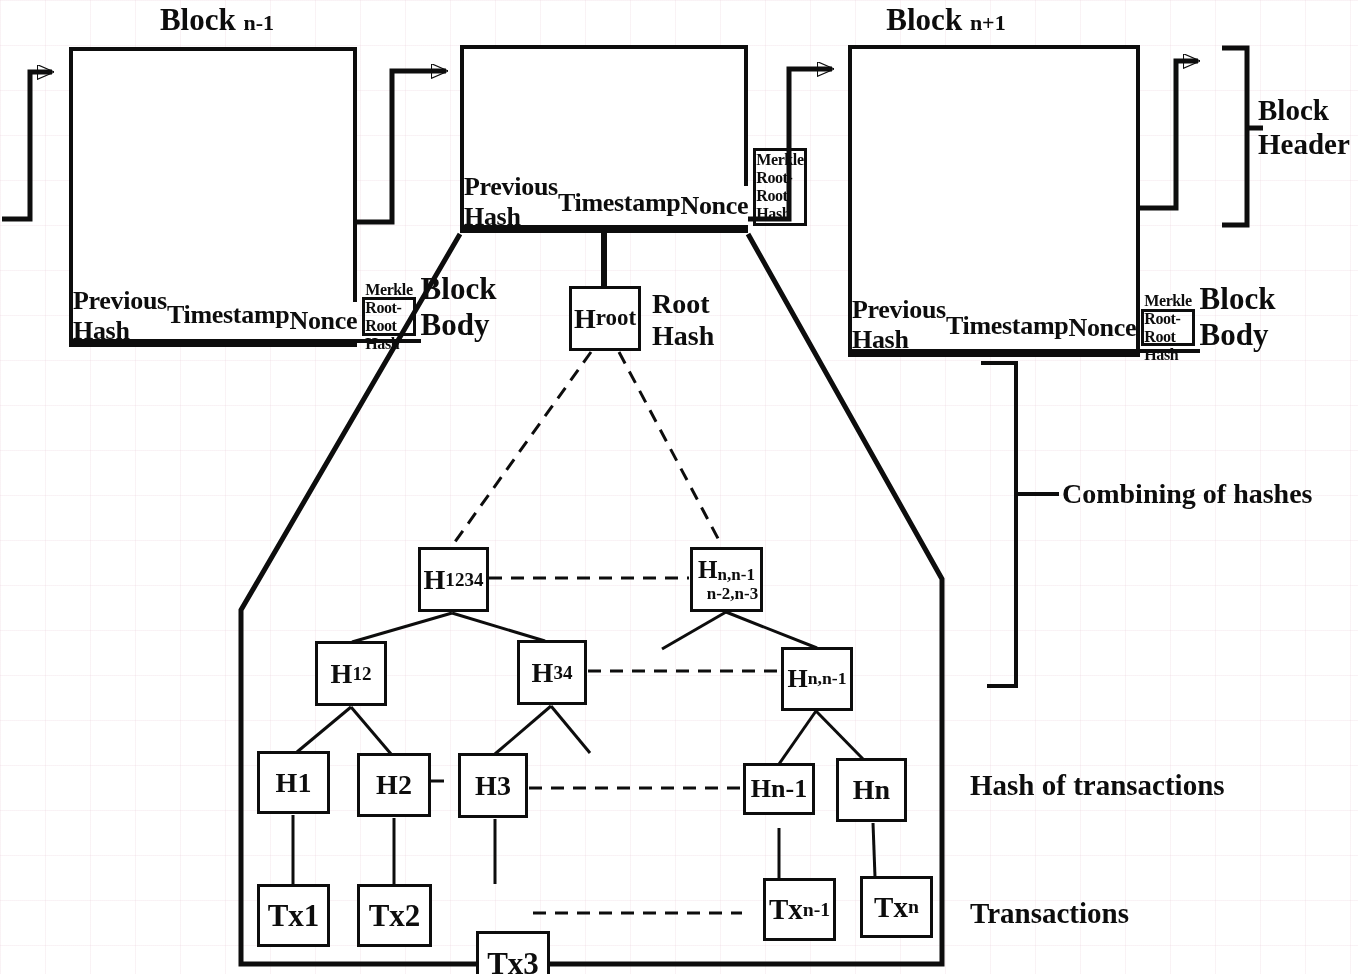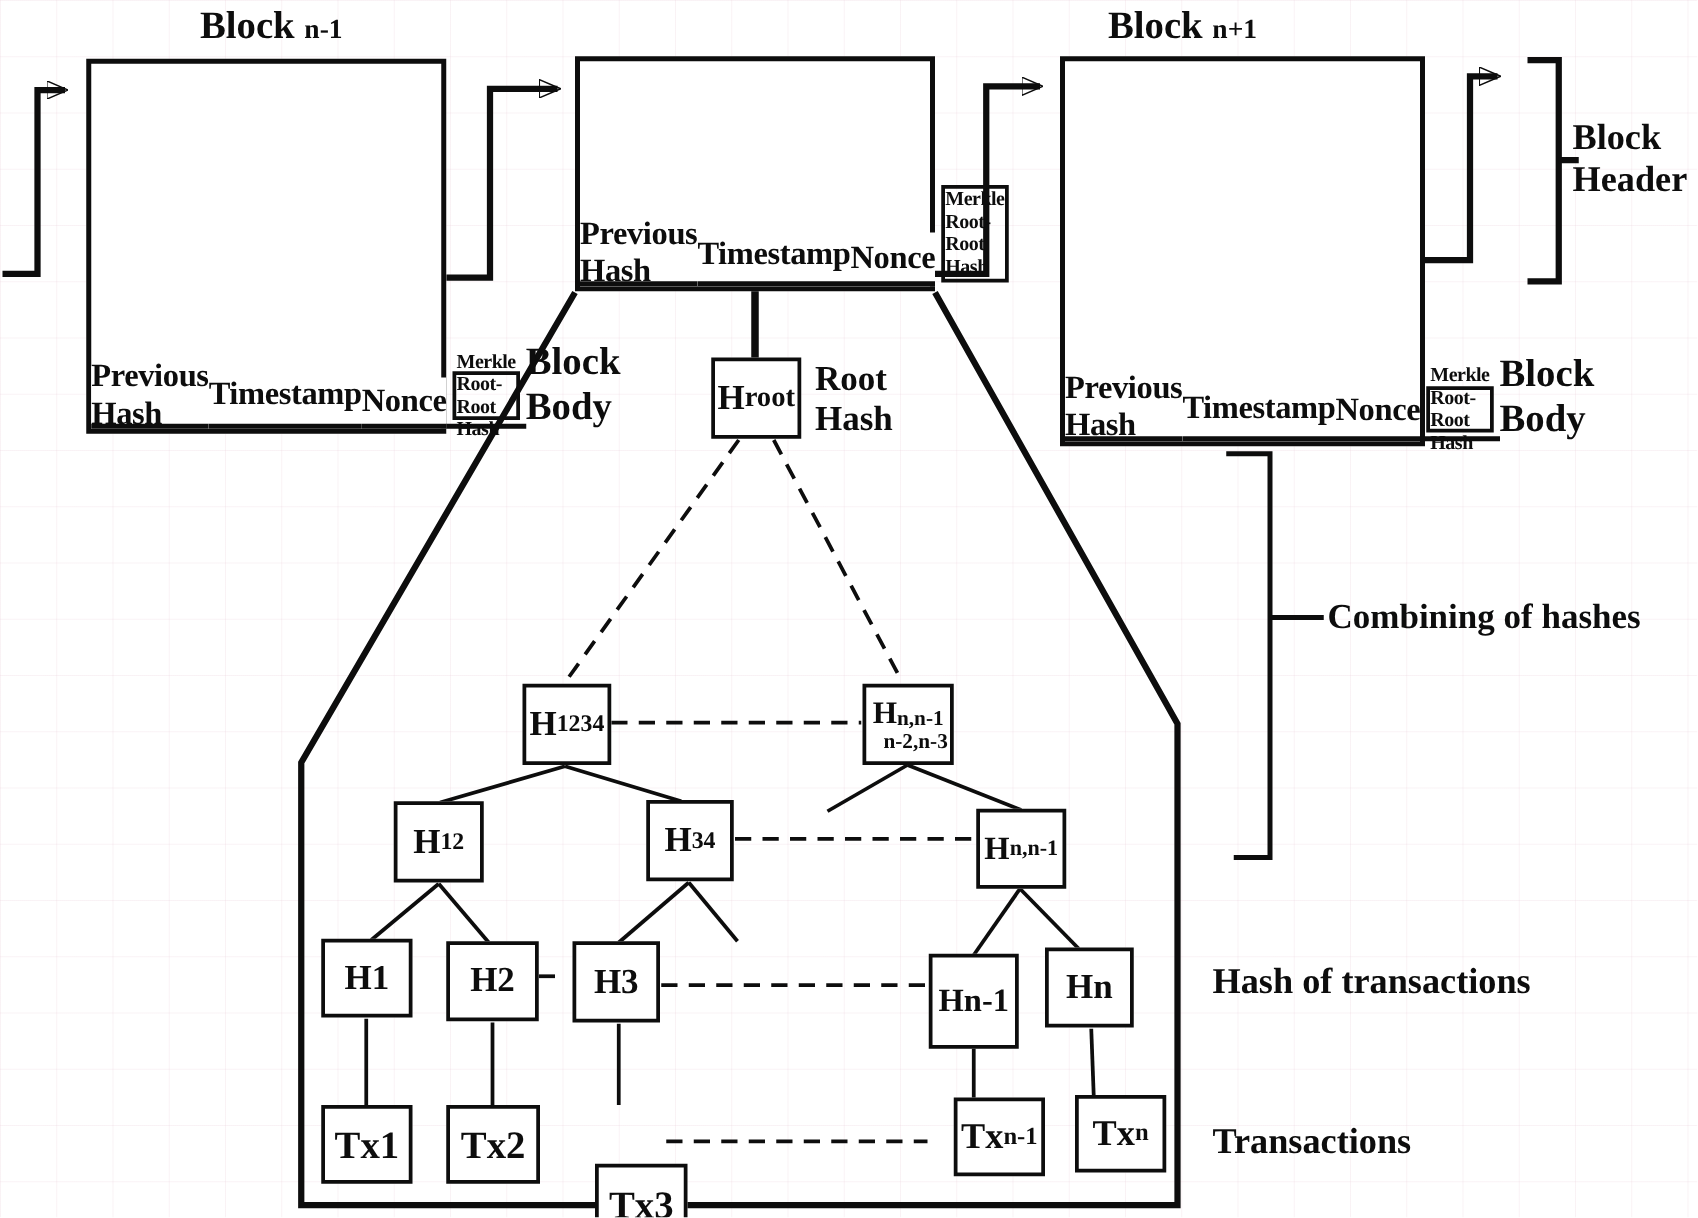--- a/index.html
+++ b/index.html
@@ -197,21 +197,21 @@
 
   <div class="node" style="left:257px;top:751px;width:73px;height:63px;">
     <span>H1</span>
   </div>
   <div class="node" style="left:357px;top:753px;width:74px;height:64px;">
     <span>H2</span>
   </div>
   <div class="node" style="left:458px;top:753px;width:70px;height:65px;">
     <span>H3</span>
   </div>
-  <div class="node" style="left:743px;top:763px;width:72px;height:76px;font-size:26px;">
+  <div class="node" style="left:743px;top:763px;width:72px;height:52px;font-size:26px;">
     <span>Hn-1</span>
   </div>
   <div class="node" style="left:836px;top:758px;width:71px;height:64px;">
     <span>Hn</span>
   </div>
 
   <div class="node txplain" style="left:257px;top:884px;width:73px;height:63px;">
     <span>Tx1</span>
   </div>
   <div class="node txplain" style="left:357px;top:884px;width:75px;height:63px;">

